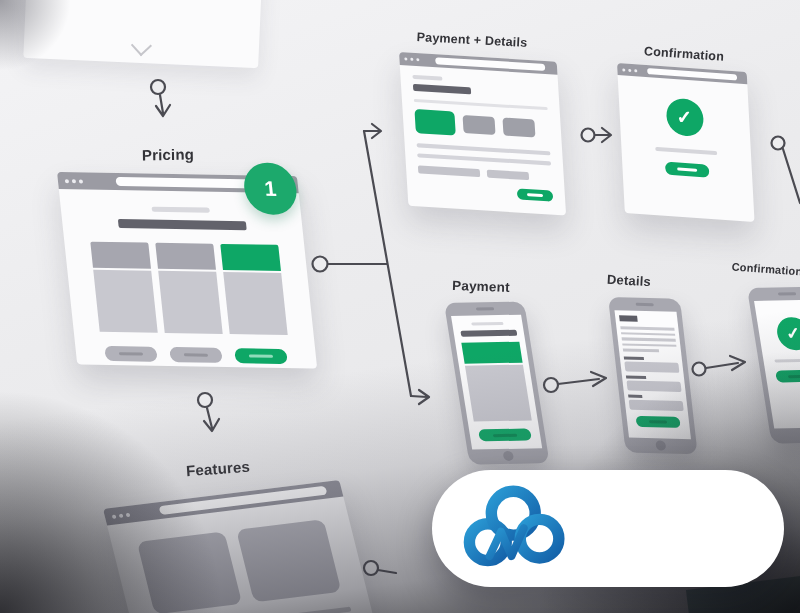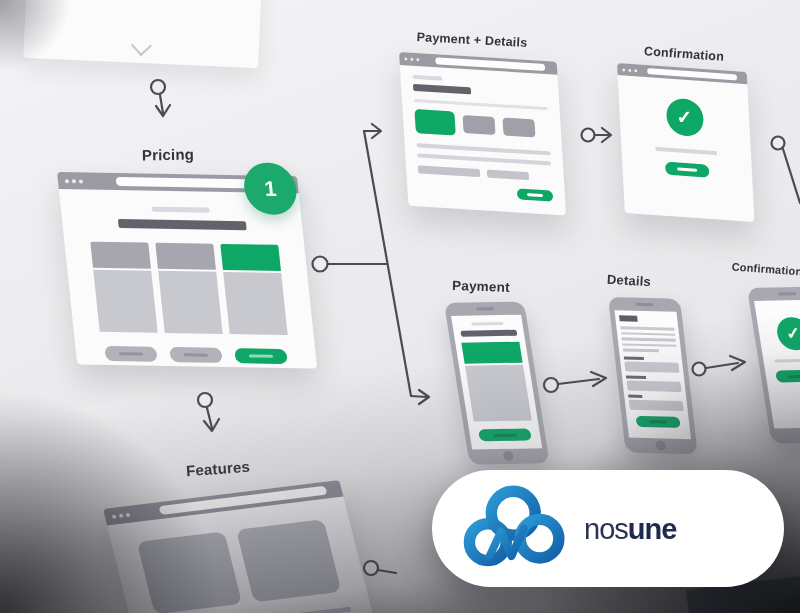--- a/index.html
+++ b/index.html
@@ -265,17 +265,16 @@
         </linearGradient>
       </defs>
       <g fill="none" stroke="url(#cg)" stroke-linecap="round" stroke-linejoin="round">
         <circle cx="34" cy="68" r="21" stroke-width="13"></circle>
         <circle cx="63" cy="35" r="25" stroke-width="13"></circle>
         <circle cx="93" cy="64" r="22" stroke-width="13"></circle>
         <polyline points="36,84 49,56 61,84 75,52" stroke-width="9"></polyline>
       </g>
     </svg>
     <div class="wordmark">
-      <div><span class="reg">nos</span><span class="bld">une</span></div>
     </div>
   </div>
 
 </div>
 
 </body></html>

